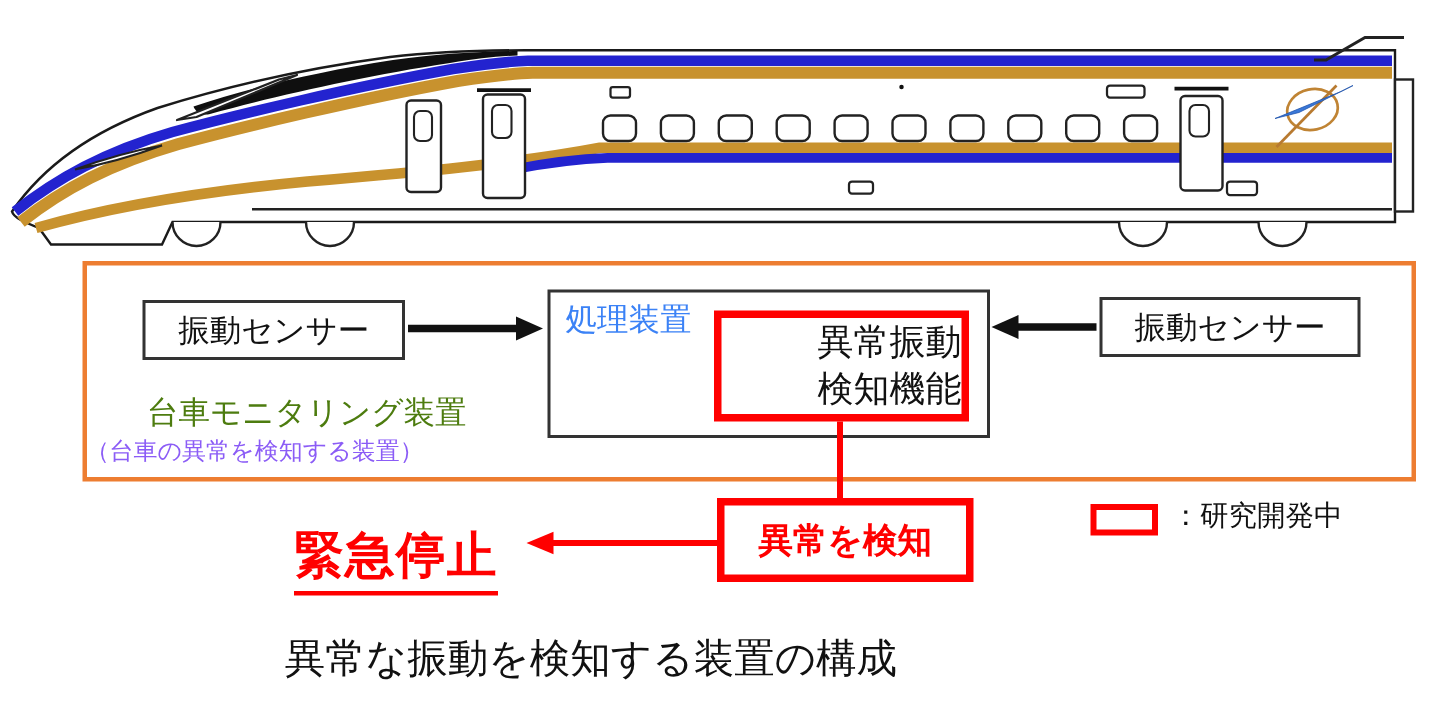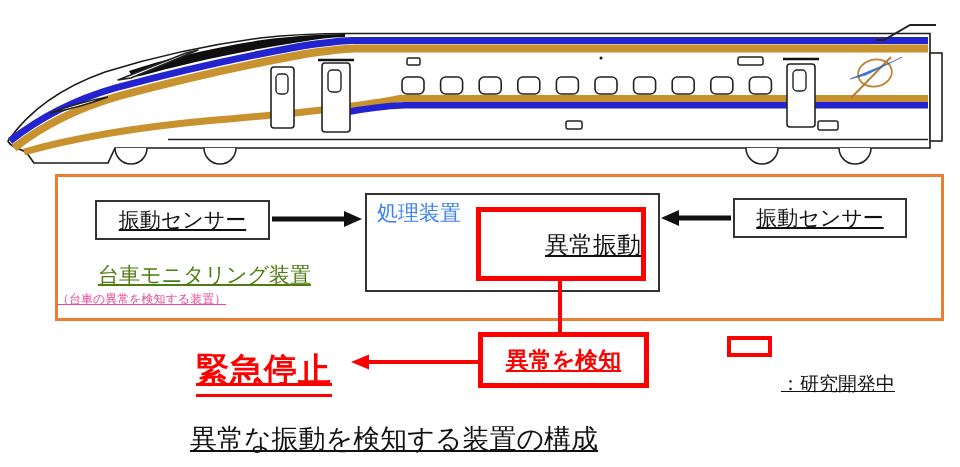--- a/index.html
+++ b/index.html
@@ -4,21 +4,21 @@
 <style>
   * { box-sizing: border-box; margin: 0; padding: 0; }
   html, body { width: 960px; height: 467px; }
   body {
     position: relative;
     background: #ffffff;
     font-family: "Liberation Sans", "DejaVu Sans", sans-serif;
     color: #111;
     overflow: hidden;
   }
-  .abs { position: absolute; text-decoration: underline; }
+  .abs { position: absolute; }
 
   
   #train-svg { position: absolute; left: 0; top: 0; width: 960px; height: 178px; }
 
   
   #frame {
     left: 55px; top: 174px; width: 889px; height: 147px;
     border: 3px solid #ED7D31; background: transparent;
   }
 
@@ -34,39 +34,39 @@
   #processor-label { position:absolute; left: 10px; top: 4px; font-size: 21px; color:#3b82f6; white-space: nowrap; }
 
   #detector {
     left: 476px; top: 207px; width: 170px; height: 74px;
     background: #fff; border: 5px solid #FF0000;
     display: flex; flex-direction: column; align-items: flex-end; justify-content: center;
     font-size: 24px; line-height: 31px; color: #111; white-space: nowrap;
   }
 
   #unit-name { left: 98px; top: 261px; font-size: 21px; color:#4d7c0f; white-space: nowrap; }
-  #unit-note { left: 57px; top: 291px; font-size: 12px; color:#ec4899; white-space: nowrap; }
+  #unit-note { left: 57px; top: 291px; font-size: 16px; color:#8b5cf6; white-space: nowrap; }
 
   #detect-box {
     left: 478px; top: 332px; width: 171px; height: 56px;
     background:#fff; border: 5px solid #FF0000;
     display:flex; align-items:center; justify-content:center;
     font-size: 23px; font-weight: bold; color: #FF0000; white-space: nowrap;
   }
 
   #stop-label {
     left: 196px; top: 348px;
     font-size: 33px; font-weight: bold; color: #FF0000;
     letter-spacing: 1px;
     border-bottom: 3px solid #FF0000; padding-bottom: 1px;
     display: inline-block; white-space: nowrap; text-align: right;
   }
 
   #legend-box { left: 727px; top: 336px; width: 45px; height: 21px; border: 4px solid #FF0000; background:#fff; }
-  #legend-text { left: 781px; top: 332px; font-size: 19px; line-height: 26px; color:#111; white-space: nowrap; margin-top: 39px; }
+  #legend-text { left: 781px; top: 332px; font-size: 19px; line-height: 26px; color:#111; white-space: nowrap; }
   #legend-text div { white-space: nowrap; }
 
   #caption { left: 0; top: 421px; width: 788px; text-align: center; font-size: 27px; color: #111; white-space: nowrap; }
 
   #arrows-svg { position: absolute; left: 0; top: 0; width: 960px; height: 467px; pointer-events: none; }
 </style>
 </head>
 <body>
 
 <svg id="train-svg" viewBox="0 0 960 178" xmlns="http://www.w3.org/2000/svg">
@@ -144,20 +144,21 @@
 <div id="sensor-left" class="abs wbox">
   <span>振動センサー</span>
 </div>
 
 <div id="processor" class="abs">
   <span id="processor-label">処理装置</span>
 </div>
 
 <div id="detector" class="abs">
   <div>異常振動</div>
+  <div>検知機能</div>
 </div>
 
 <div id="sensor-right" class="abs wbox">
   <span>振動センサー</span>
 </div>
 
 <div id="unit-name" class="abs">台車モニタリング装置</div>
 <div id="unit-note" class="abs">（台車の異常を検知する装置）</div>
 
 <div id="detect-box" class="abs">

